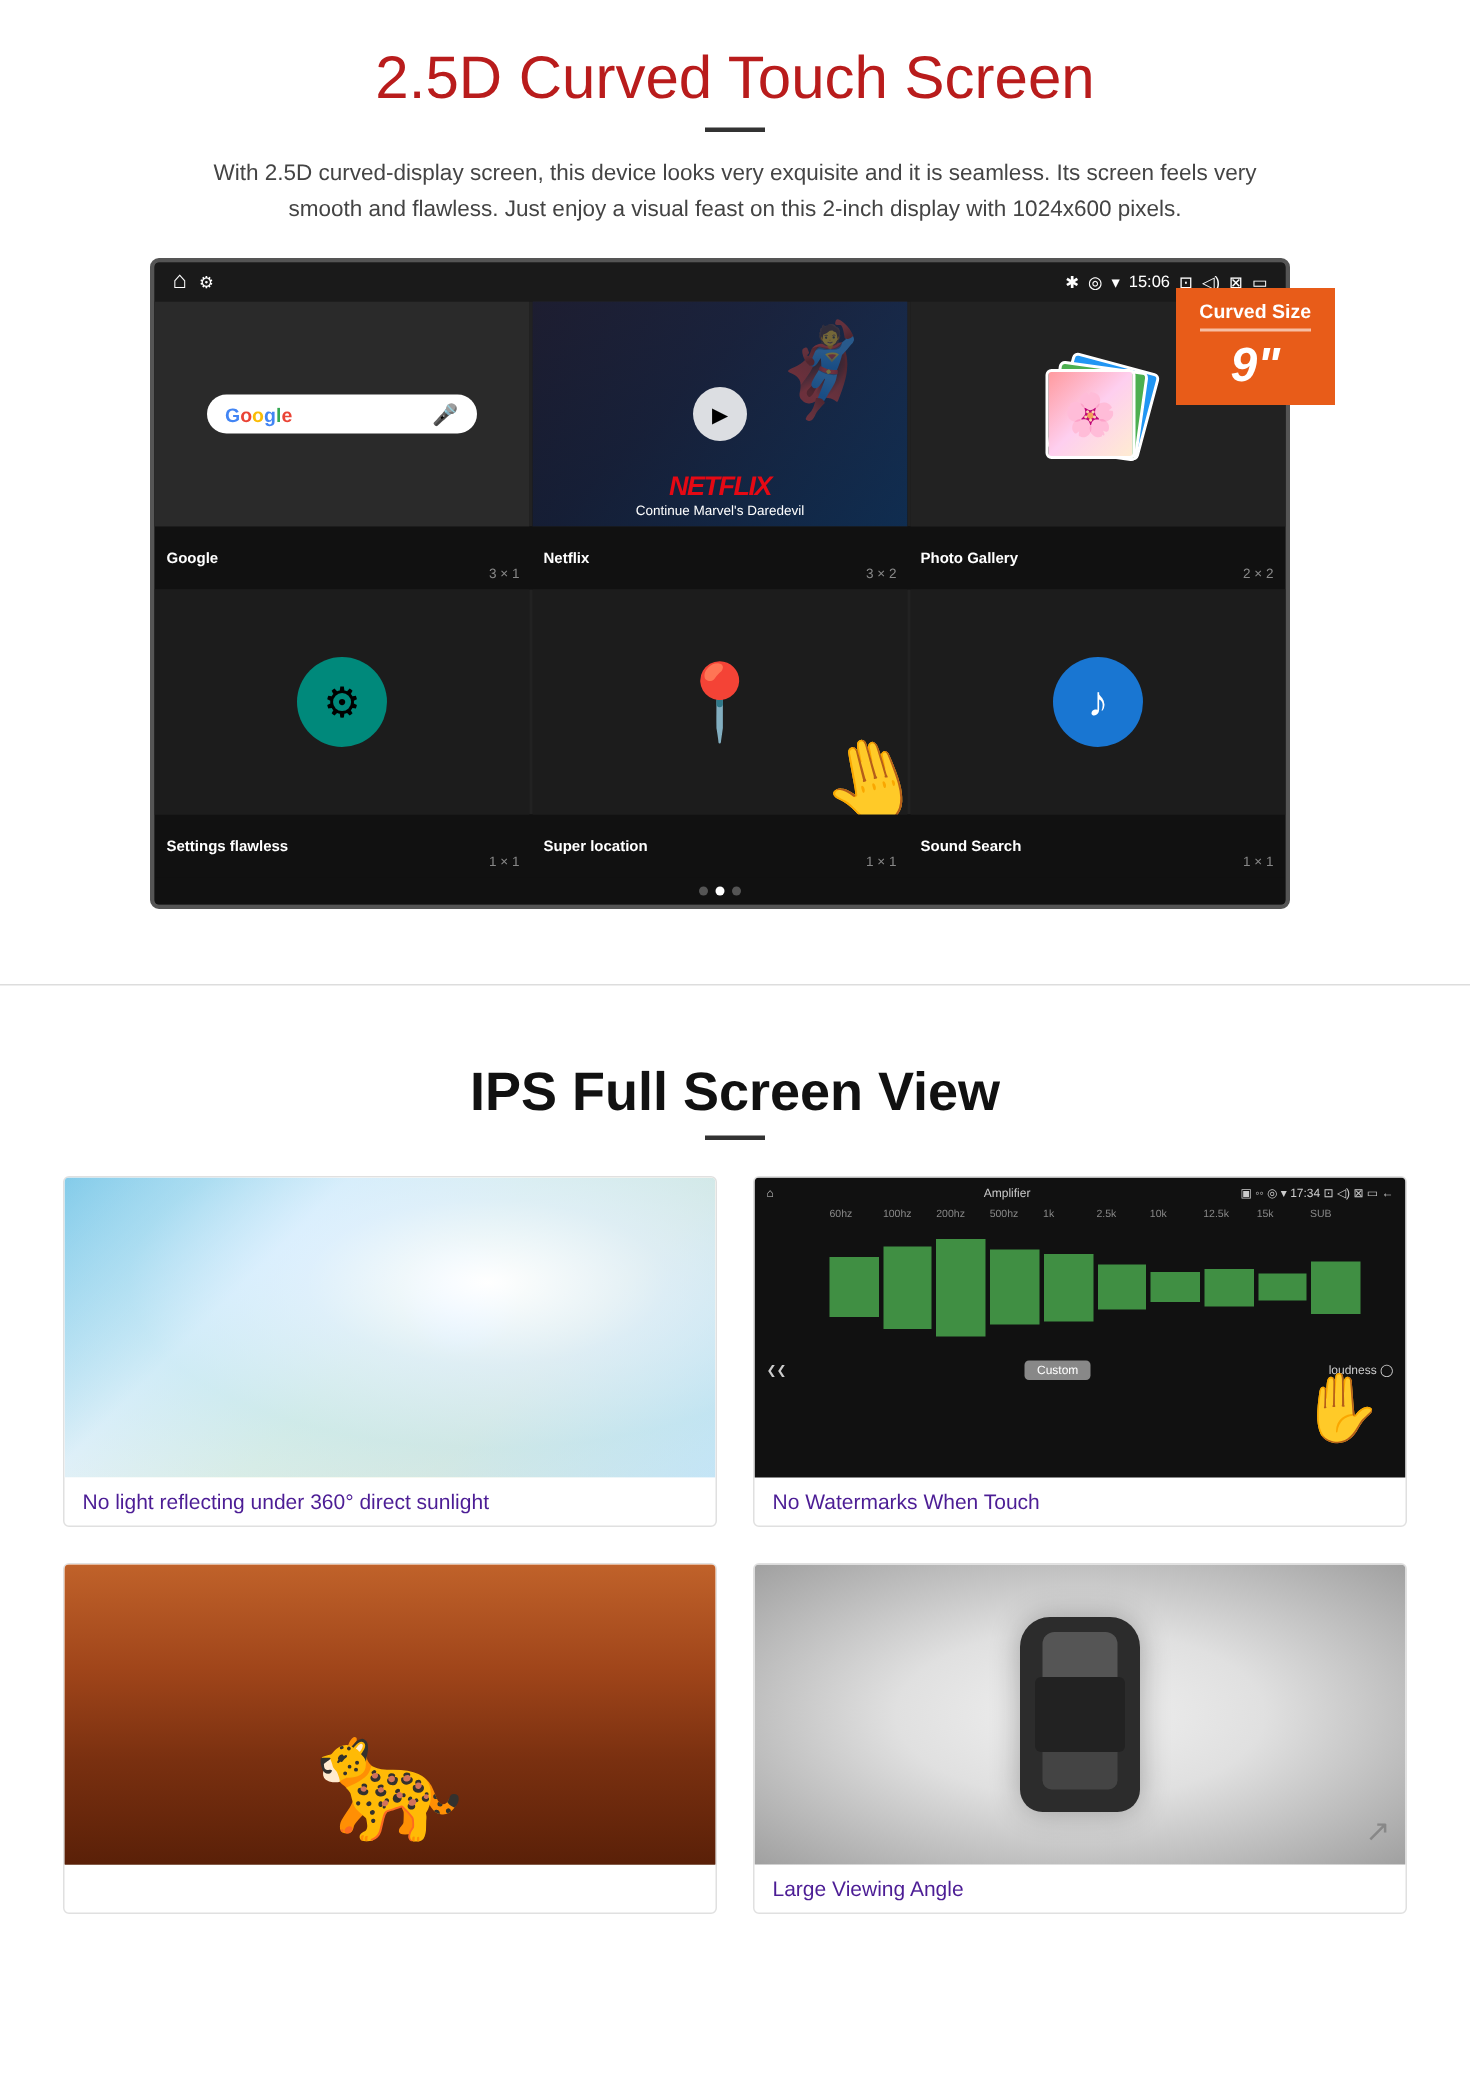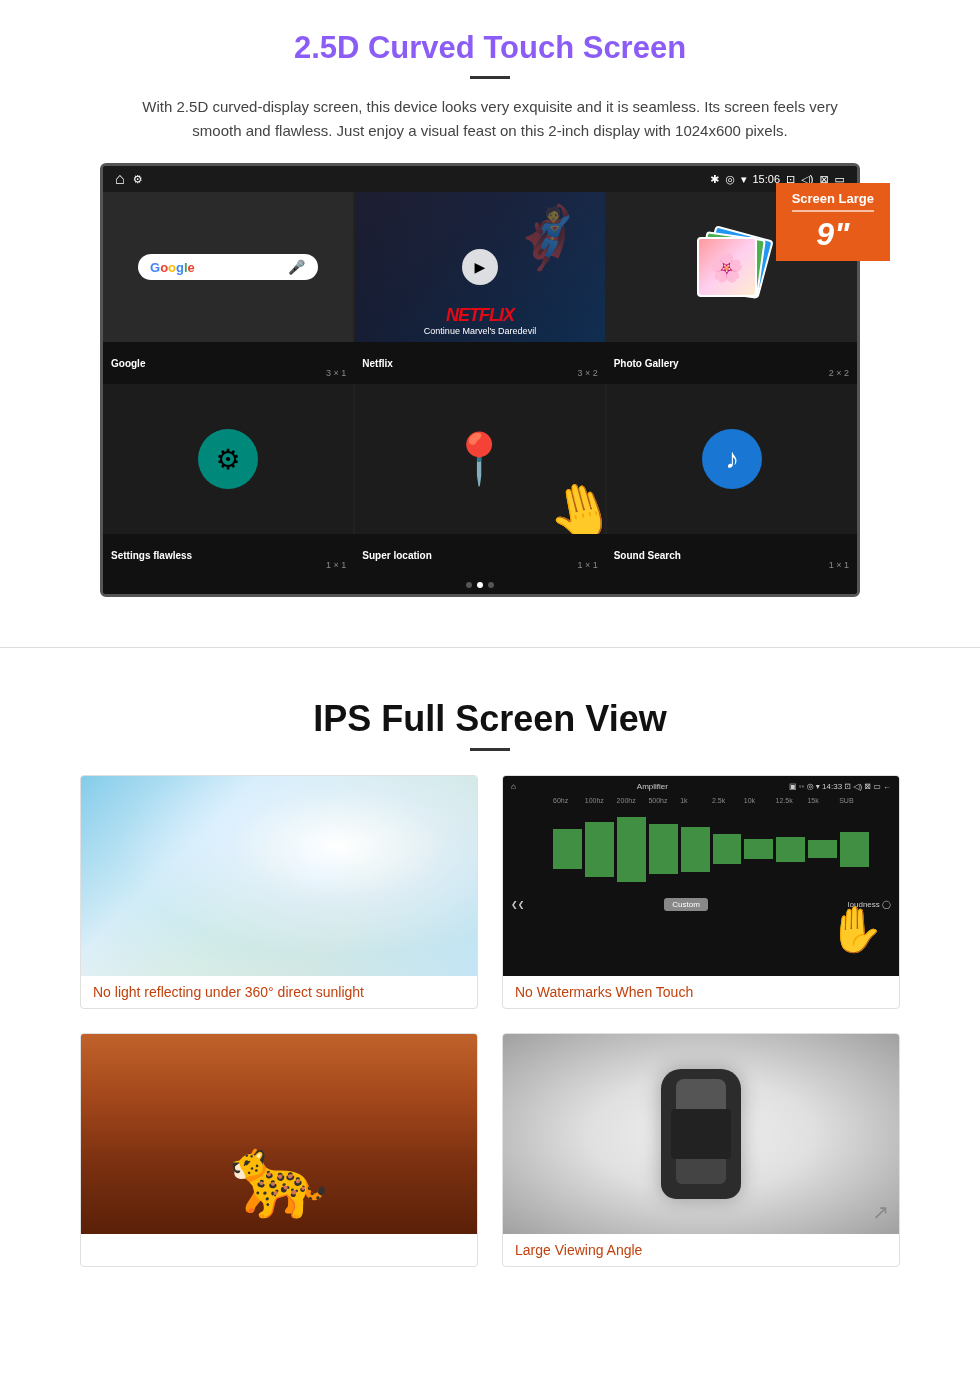--- a/index.html
+++ b/index.html
@@ -10,23 +10,23 @@
       min-height: 1394px;
       overflow-x: hidden;
     }
 
     
     .section1 {
       text-align: center;
       padding: 30px 60px 20px;
     }
     .section1 h1 {
-      font-size: 31px;
-      font-weight: 700;
-      color: #8b5cf6;
+      font-size: 40px;
+      font-weight: 400;
+      color: #b91c1c;
       margin-bottom: 10px;
     }
     .section-divider {
       width: 40px;
       height: 3px;
       background: #333;
       margin: 8px auto 16px;
     }
     .section1 p {
       font-size: 15px;
@@ -314,21 +314,21 @@
     
     .page-divider {
       border: none;
       border-top: 1px solid #ddd;
       margin: 30px 0;
     }
 
     
     .section2 {
       text-align: center;
-      padding: 20px 80px 30px;
+      padding: 20px 42px 30px;
     }
     .section2 h2 {
       font-size: 36px;
       font-weight: 900;
       color: #111;
       margin-bottom: 6px;
     }
 
     .features-grid {
       display: grid;
@@ -338,21 +338,21 @@
       text-align: left;
     }
     .feature-card {
       border: 1px solid #e0e0e0;
       border-radius: 4px;
       overflow: hidden;
     }
     .feature-caption {
       padding: 8px 12px;
       font-size: 14px;
-      color: #c2410c;
+      color: #4c1d95;
     }
 
     
     .img-sunlight {
       background: linear-gradient(135deg, #87CEEB 0%, #ffffff 30%, #fffde7 50%, #fff8e1 70%, #e3f2fd 100%);
       width: 100%;
       height: 200px;
       position: relative;
       overflow: hidden;
     }
@@ -444,21 +444,21 @@
 <body>
 
 <div class="section1">
   <h1>2.5D Curved Touch Screen</h1>
   <div class="section-divider"></div>
   <p>With 2.5D curved-display screen, this device looks very exquisite and it is seamless. Its screen feels very smooth and flawless. Just enjoy a visual feast on this 2-inch display with 1024x600 pixels.</p>
 
   <div class="device-wrapper">
 
     <div class="screen-size-badge">
-      <span class="badge-title">Screen Large</span>
+      <span class="badge-title">Curved Size</span>
       <div class="badge-divider"></div>
       <span class="badge-size">9"</span>
     </div>
 
     <div class="device-screen">
 
       <div class="status-bar">
         <div class="status-left">
           <span class="home-icon">⌂</span>
           <span>⚙</span>
@@ -588,21 +588,21 @@
       </div>
       <div class="feature-caption">No light reflecting under 360° direct sunlight</div>
     </div>
 
     <div class="feature-card">
       <div style="position:relative; height:200px; background:#111; overflow:hidden;">
 
         <div style="display:flex; justify-content:space-between; padding:6px 8px; color:#ccc; font-size:8px;">
           <span>⌂</span>
           <span>Amplifier</span>
-          <span>▣ ◦◦ ◎ ▾ 14:33 ⊡ ◁) ⊠ ▭ ←</span>
+          <span>▣ ◦◦ ◎ ▾ 17:34 ⊡ ◁) ⊠ ▭ ←</span>
         </div>
 
         <div style="display:flex; gap:2px; padding: 0 30px 0 50px; color:#888; font-size:7px;">
           <span style="flex:1">60hz</span>
           <span style="flex:1">100hz</span>
           <span style="flex:1">200hz</span>
           <span style="flex:1">500hz</span>
           <span style="flex:1">1k</span>
           <span style="flex:1">2.5k</span>
           <span style="flex:1">10k</span>

